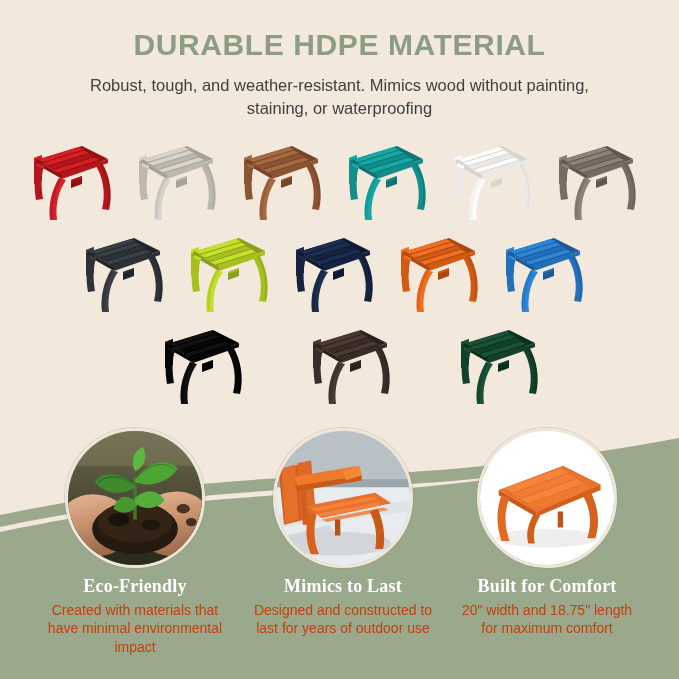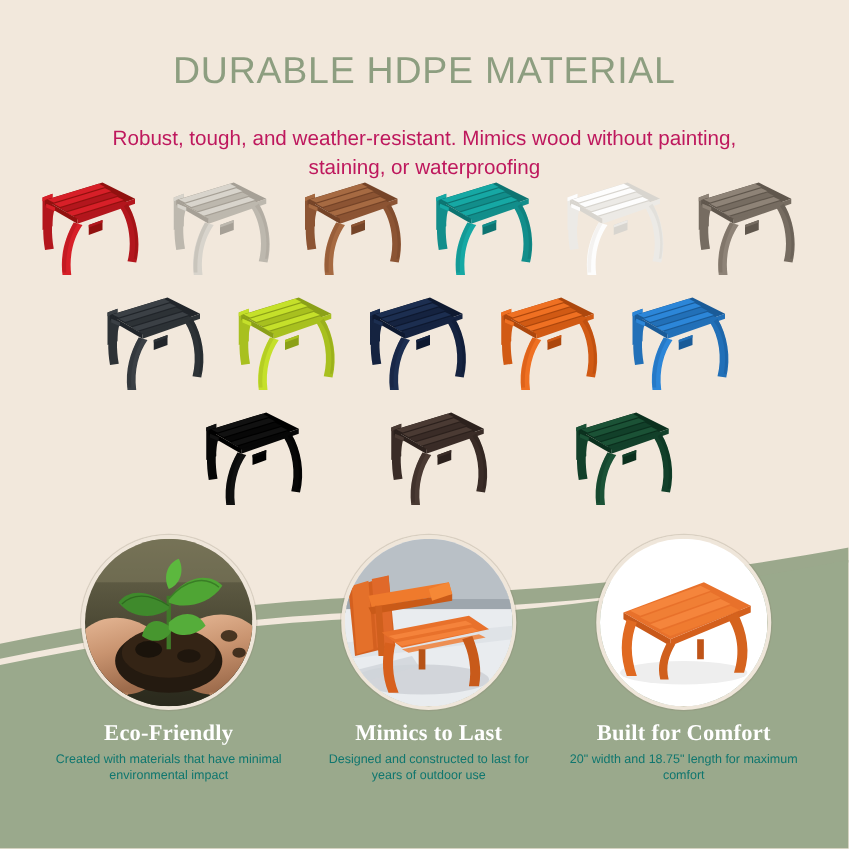--- a/index.html
+++ b/index.html
@@ -10,27 +10,27 @@
   }
   #stage{position:absolute;inset:0;width:679px;height:679px;overflow:hidden;background:#f2e8dc;}
 
   
   #bandwrap{position:absolute;left:0;top:420px;width:679px;height:259px;}
   #bandwrap svg{display:block;}
 
   
   #header{position:absolute;left:0;top:0;width:679px;text-align:center;}
   #title{
-    font-size:30px;font-weight:normal;letter-spacing:.6px;
-    color:#8d9e80;margin:12px;padding-top:28px;line-height:1.1;
+    font-size:30px;font-weight:bold;letter-spacing:.6px;
+    color:#8d9e80;margin:0;padding-top:28px;line-height:1.1;
     font-family:"Liberation Sans",sans-serif;
   }
   #subtitle{
-    margin:27px auto 0;width:500px;
-    font-size:16.5px;line-height:1.42;color:#be185d;
+    margin:13px auto 0;width:500px;
+    font-size:16.5px;line-height:1.42;color:#404040;
     font-family:"Liberation Sans",sans-serif;
   }
 
   
   #grid{position:absolute;left:0;top:136px;width:679px;height:280px;}
   .ott{position:absolute;width:110px;height:92px;}
   .ott svg{display:block;width:110px;height:92px;}
 
   
   .feature{position:absolute;width:200px;text-align:center;}
@@ -40,21 +40,21 @@
     border:3px solid #efe6da;
     box-shadow:0 0 0 1px rgba(140,130,110,.25);
   }
   .circle svg{display:block;width:100%;height:100%;}
   .ftitle{
     margin-top:9px;font-size:18px;font-weight:bold;color:#ffffff;
     letter-spacing:.2px;line-height:1.1;
     font-family:Liberation Serif, serif;
   }
   .fdesc{
-    margin-top:4px;font-size:10px;line-height:1.33;color:#0f766e;
+    margin-top:4px;font-size:14px;line-height:1.33;color:#c2410c;
     padding:0 8px;font-family:"Liberation Sans",sans-serif;
   }
 </style>
 </head>
 <body>
 
 <div id="stage">
 
   <div id="bandwrap">
     <svg width="679" height="259" viewBox="0 0 679 259" xmlns="http://www.w3.org/2000/svg">

